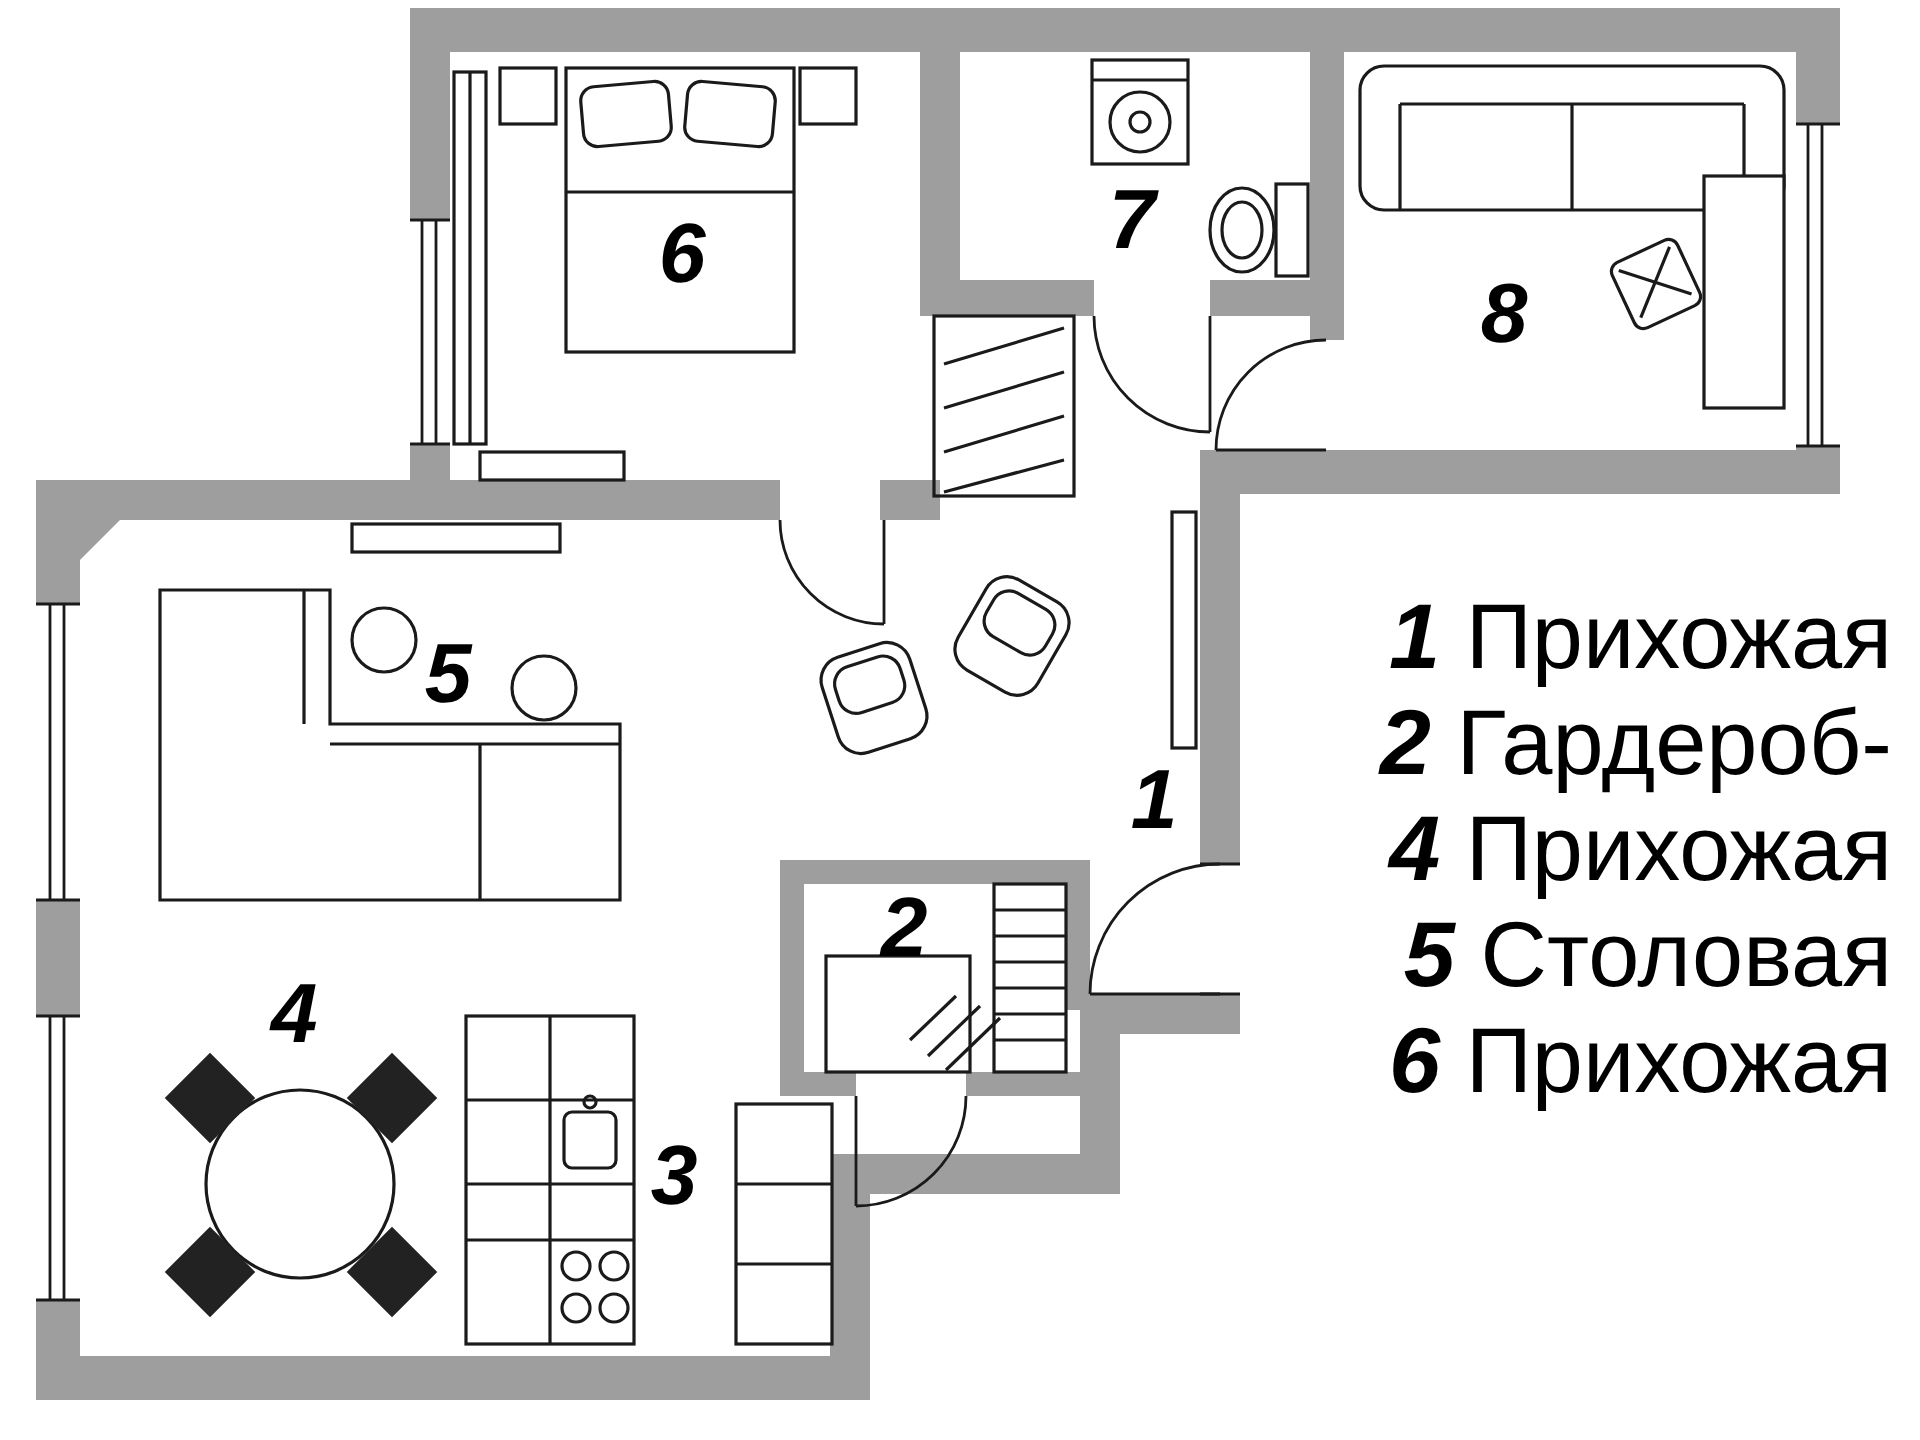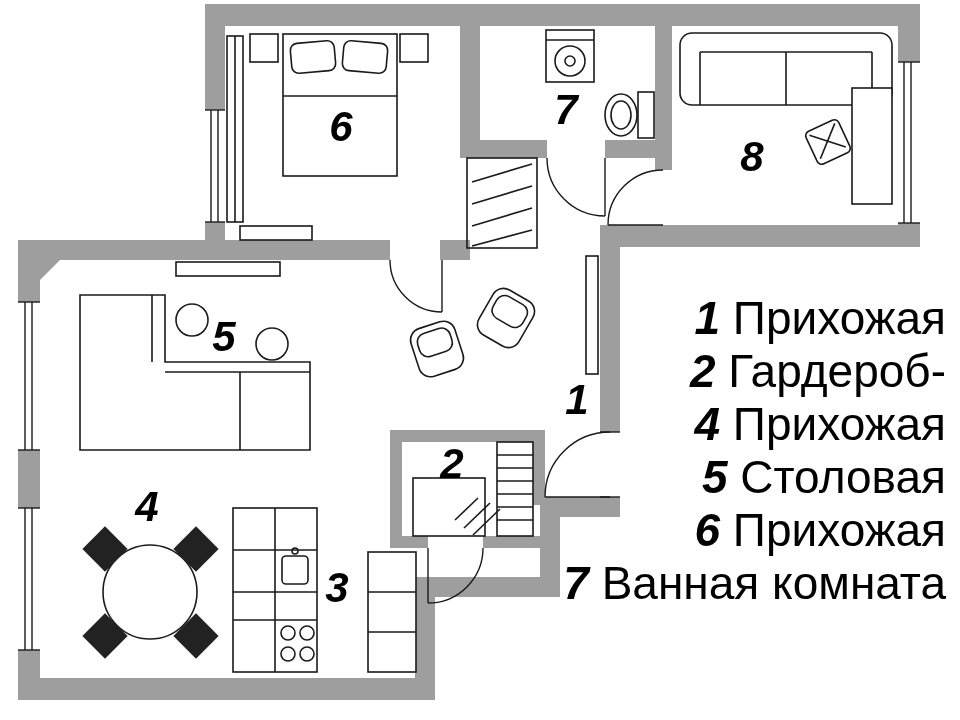--- a/index.html
+++ b/index.html
@@ -245,16 +245,15 @@
   <div class="room-num" style="left:341px;top:127px">6</div>
   <div class="room-num" style="left:566px;top:110px">7</div>
   <div class="room-num" style="left:752px;top:157px">8</div>
 
   <div class="legend">
     <div class="legend-line"><span class="num">1</span><span class="lbl"> Прихожая</span></div>
     <div class="legend-line"><span class="num">2</span><span class="lbl"> Гардероб-</span></div>
     <div class="legend-line"><span class="num">4</span><span class="lbl"> Прихожая</span></div>
     <div class="legend-line"><span class="num">5</span><span class="lbl"> Столовая</span></div>
     <div class="legend-line"><span class="num">6</span><span class="lbl"> Прихожая</span></div>
-    <div class="legend-line"><span class="num">7</span><span class="lbl"> Ванная комната</span></div>
   </div>
 
 </div>
 
 </body></html>

